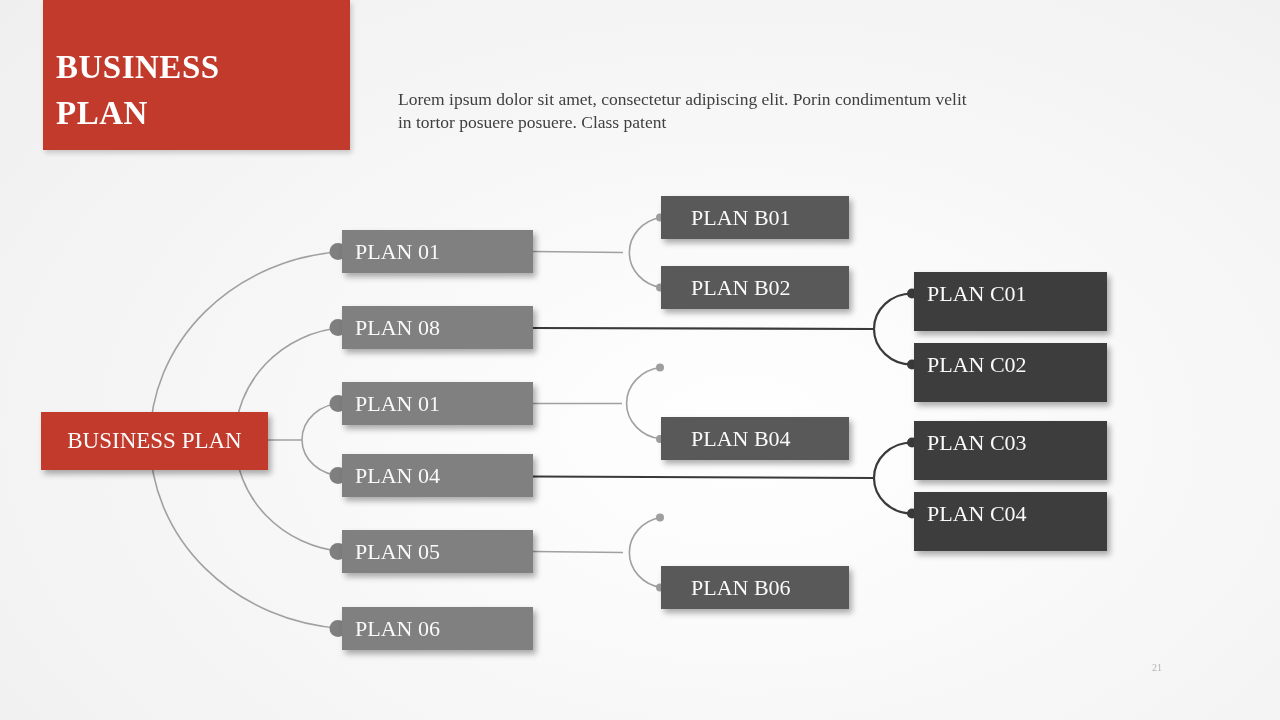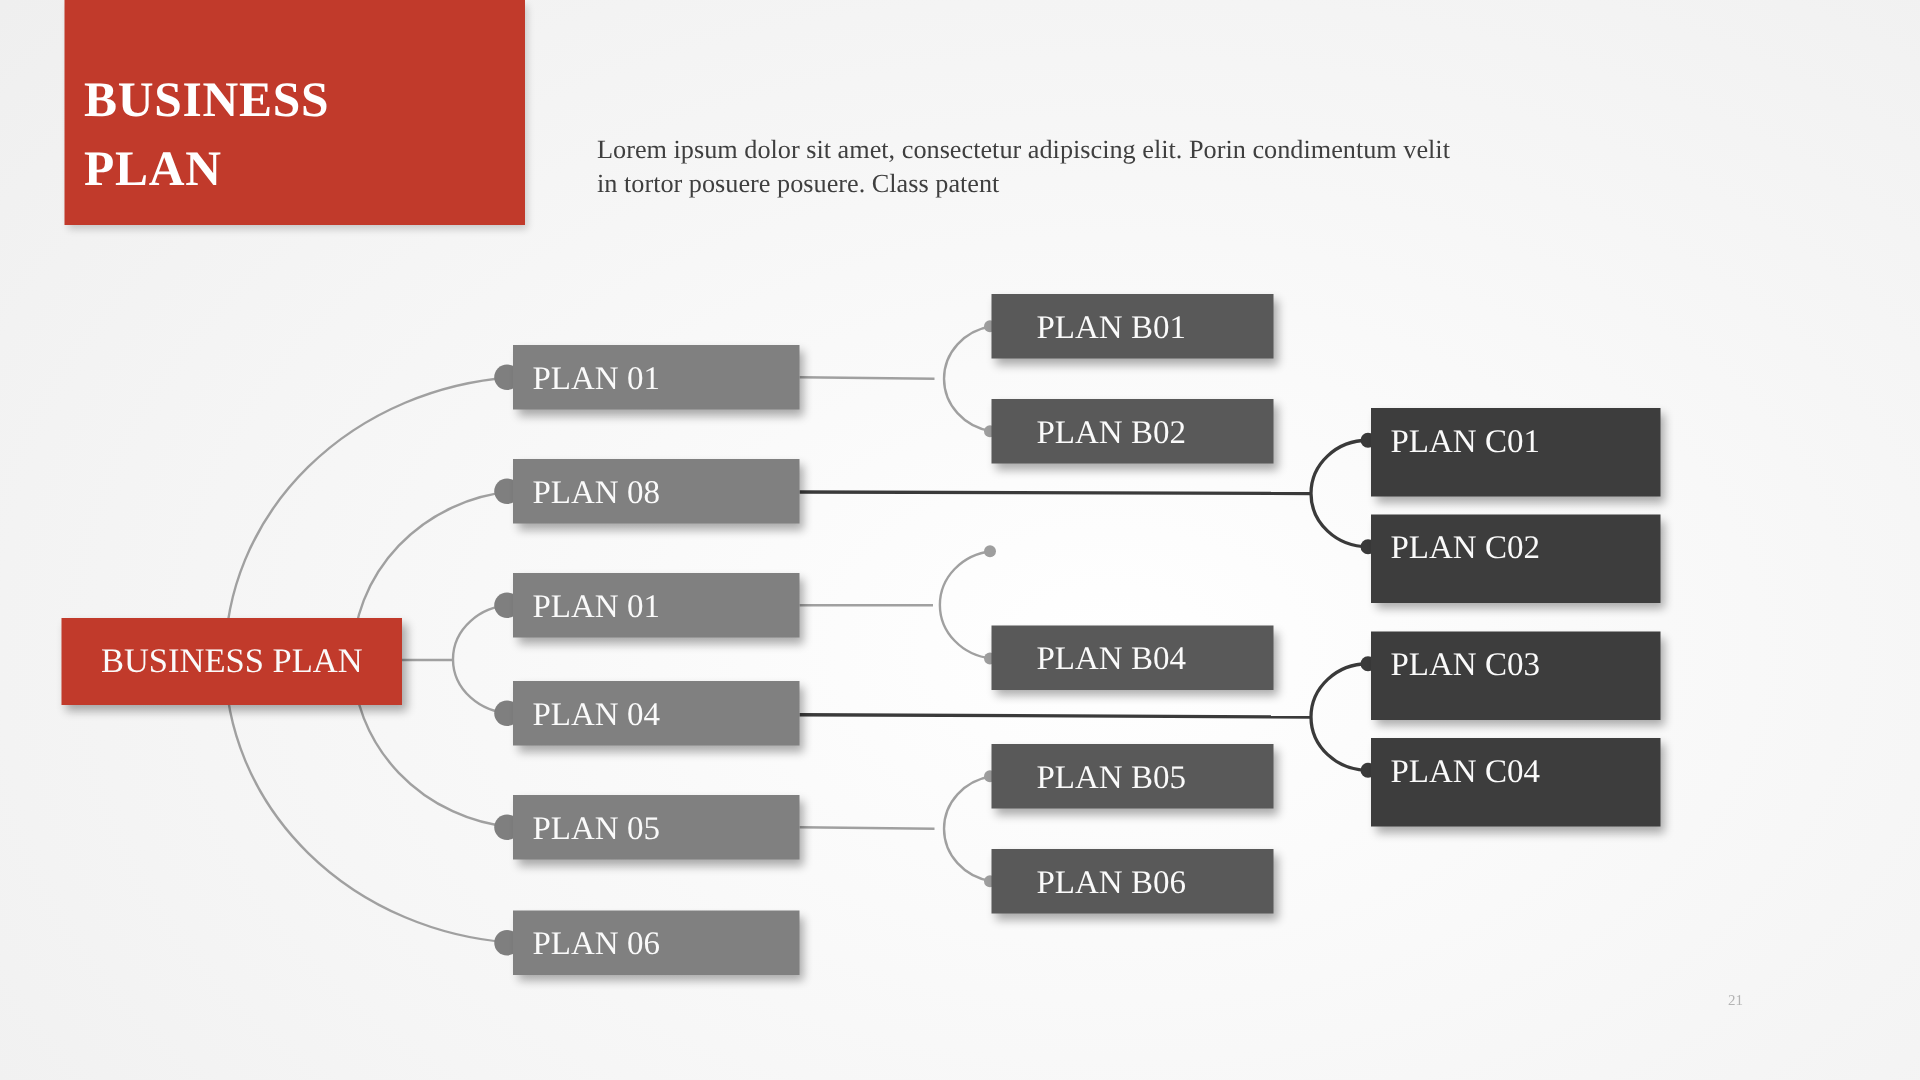--- a/index.html
+++ b/index.html
@@ -110,21 +110,20 @@
   <div class="node node-l1" style="top:230px">PLAN 01</div>
   <div class="node node-l1" style="top:306px">PLAN 08</div>
   <div class="node node-l1" style="top:382px">PLAN 01</div>
   <div class="node node-l1" style="top:454px">PLAN 04</div>
   <div class="node node-l1" style="top:530px">PLAN 05</div>
   <div class="node node-l1" style="top:607px">PLAN 06</div>
 
   <div class="node node-l2" style="top:196px">PLAN B01</div>
   <div class="node node-l2" style="top:266px">PLAN B02</div>
   <div class="node node-l2" style="top:417px">PLAN B04</div>
-  <div class="node node-l2" style="top:496px">PLAN B05</div>
   <div class="node node-l2" style="top:566px">PLAN B06</div>
 
   <div class="node node-l3" style="top:272px">PLAN C01</div>
   <div class="node node-l3" style="top:343px">PLAN C02</div>
   <div class="node node-l3" style="top:421px">PLAN C03</div>
   <div class="node node-l3" style="top:492px">PLAN C04</div>
 
   <div class="page-number">21</div>
 
 </div>

